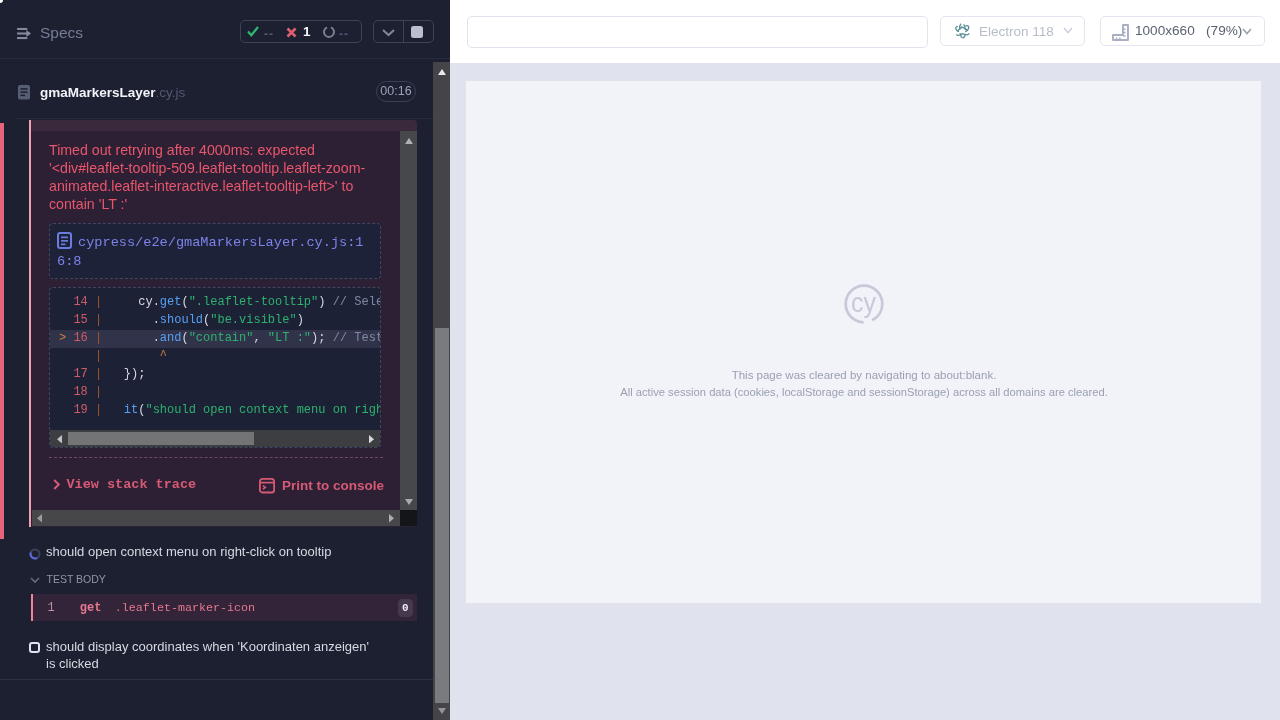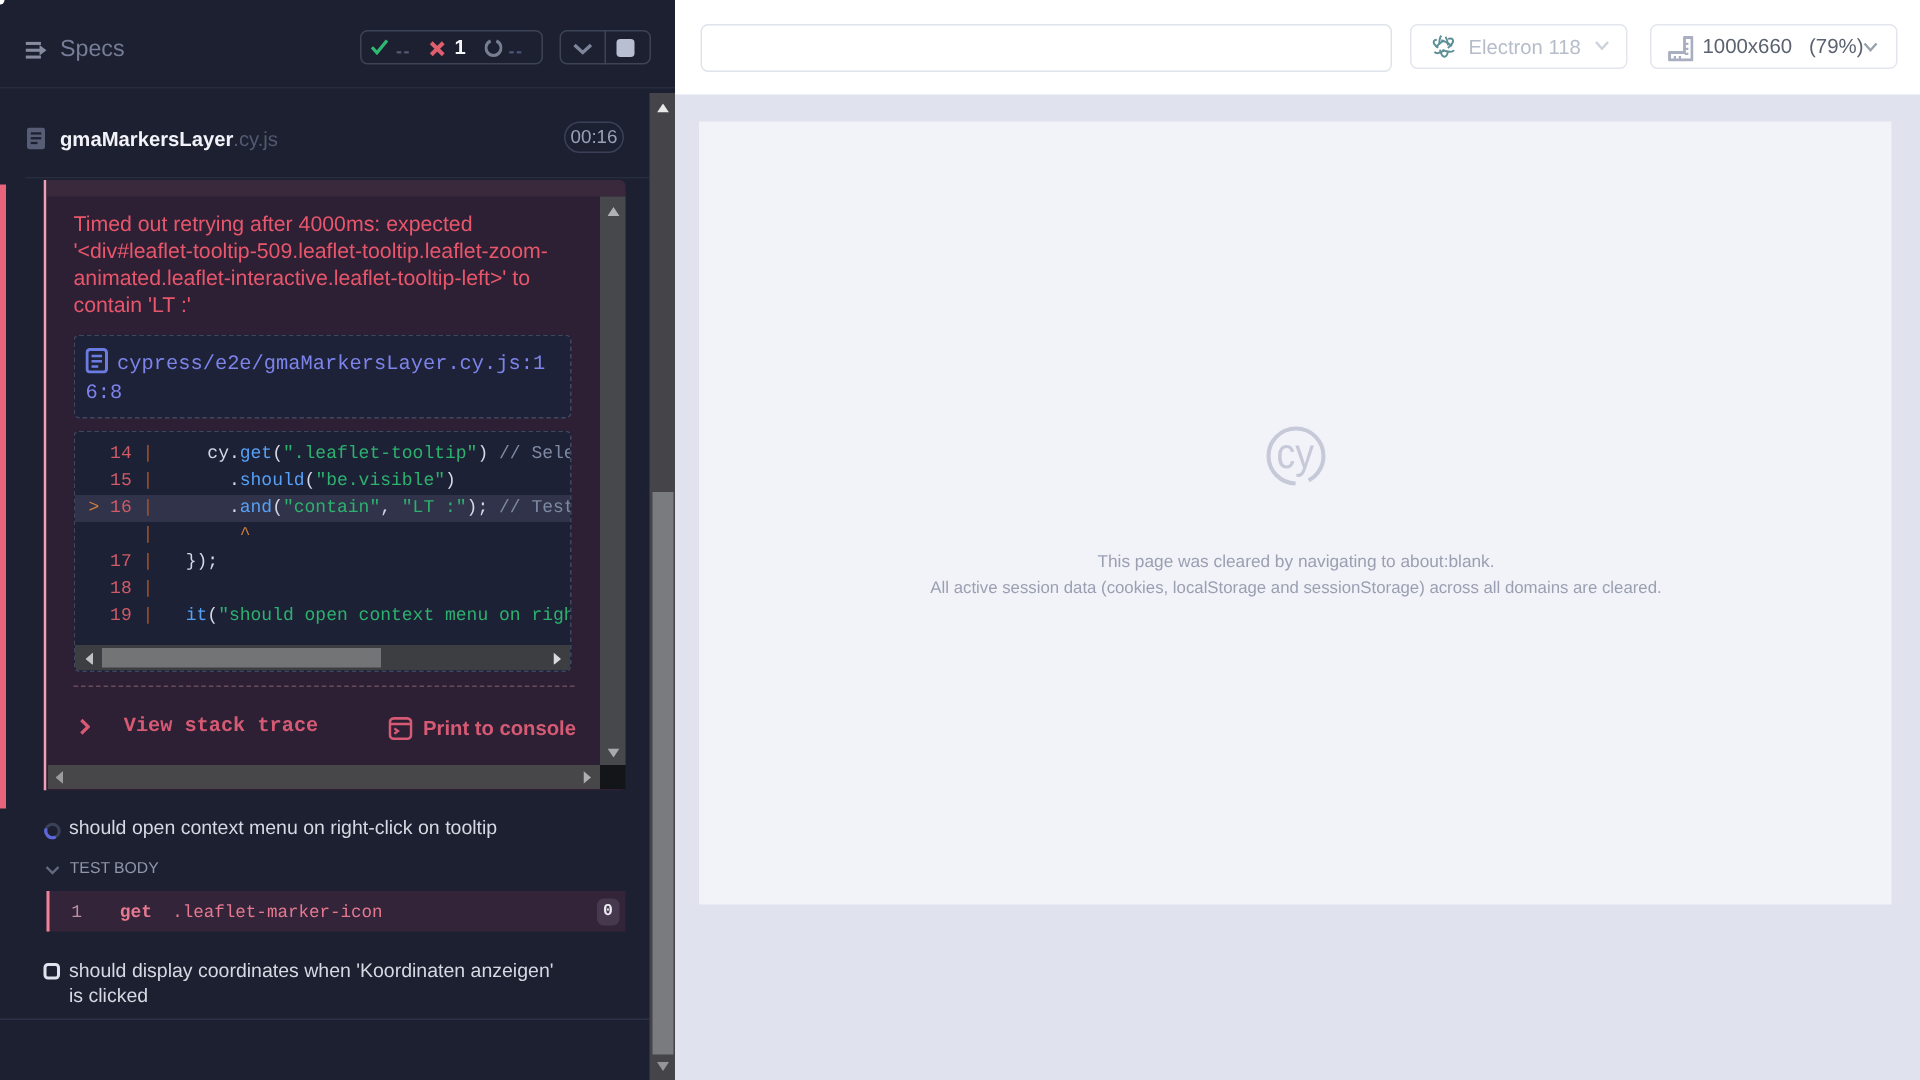--- a/index.html
+++ b/index.html
@@ -89,21 +89,21 @@
     <svg class="abs" style="left:319px;top:146.5px;" width="5" height="8.5" viewBox="0 0 5 8.5">
         <path d="M0 0 L5 4.25 L0 8.5 Z" fill="#d8d9db"></path>
       </svg>
   </div>
 
   <div class="abs" style="left:49px;top:457px;width:334px;height:0;border-top:1px dashed #6a4a5c;"></div>
 
   <svg class="abs" style="left:52.5px;top:479px;" width="7" height="11" viewBox="0 0 7 11">
       <path d="M1.2 1 L5.8 5.5 L1.2 10" stroke="#d65a74" stroke-width="2.1" fill="none"></path>
     </svg>
-  <div class="abs mono" style="left:66.5px;top:477px;font-size:13.5px;font-weight:bold;color:#d65a74;margin-left:16px;">View stack trace</div>
+  <div class="abs mono" style="left:66.5px;top:477px;font-size:13.5px;font-weight:bold;color:#d65a74;">View stack trace</div>
   <svg class="abs" style="left:258.8px;top:477.6px;" width="16" height="16" viewBox="0 0 16 16">
     <rect x="0.9" y="0.9" width="14.2" height="13.6" rx="2.6" fill="none" stroke="#d65a74" stroke-width="1.8"></rect>
     <path d="M1.2 4.6 L14.8 4.6" stroke="#d65a74" stroke-width="1.7"></path>
     <path d="M3.9 7.6 L6.3 9.4 L3.9 11.2" stroke="#d65a74" stroke-width="1.6" fill="none"></path>
   </svg>
   <div class="abs" style="left:282px;top:478px;font-size:13.5px;font-weight:bold;color:#d65a74;">Print to console</div>
 
   <div class="abs" style="left:400px;top:130.6px;width:17px;height:379px;background:#47484c;"></div>
   <svg class="abs" style="left:404.5px;top:137.5px;" width="8" height="6" viewBox="0 0 8 6">
       <path d="M4 0 L8 6 L0 6 Z" fill="#b0b1b3"></path>

